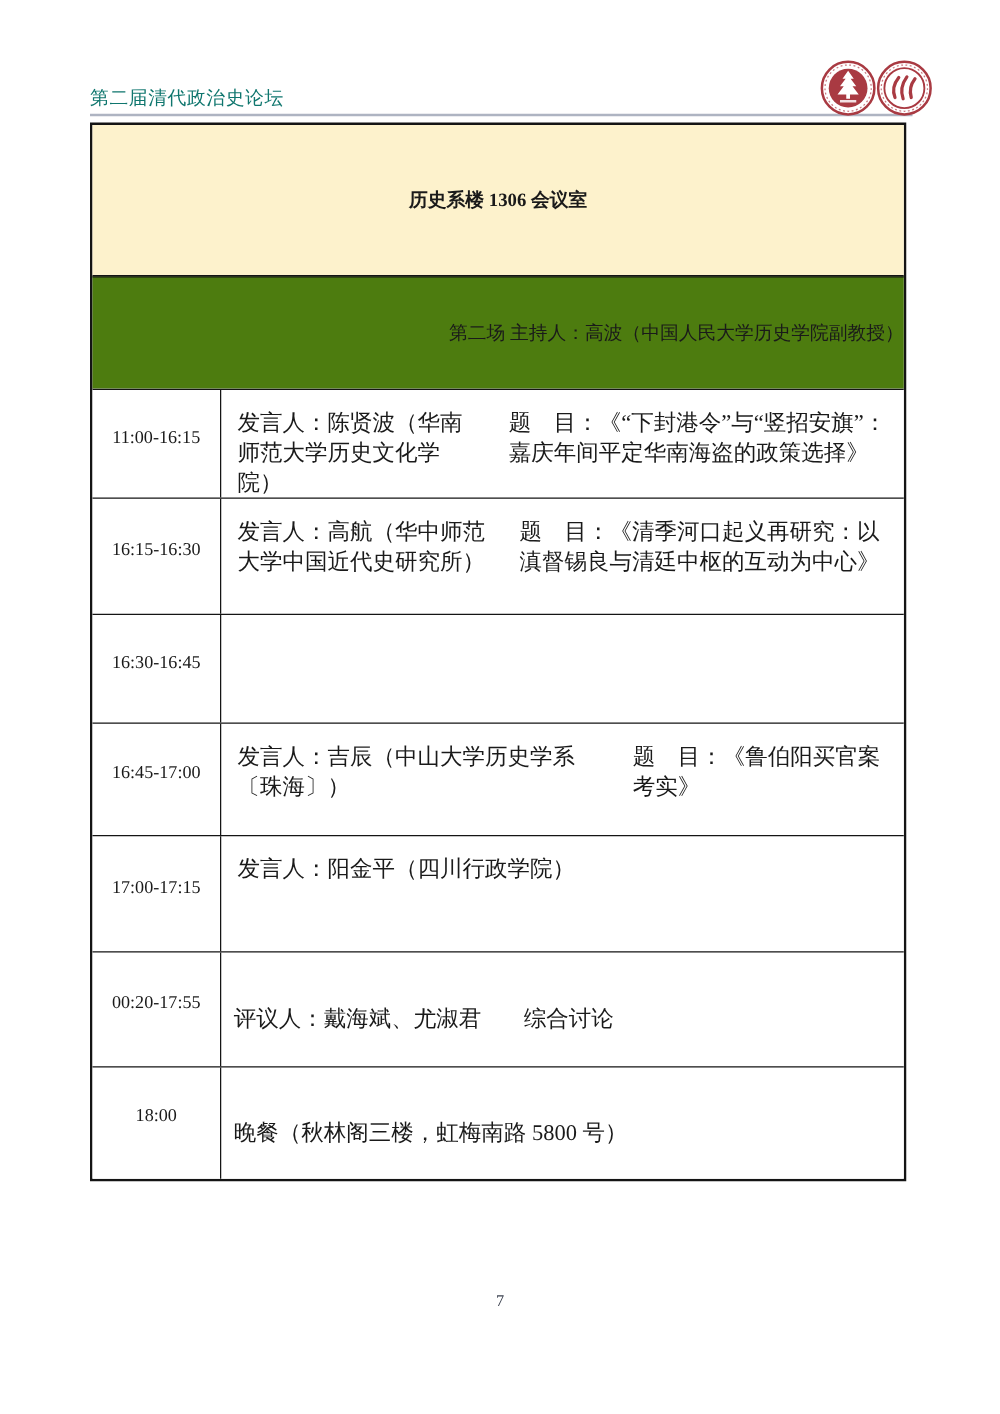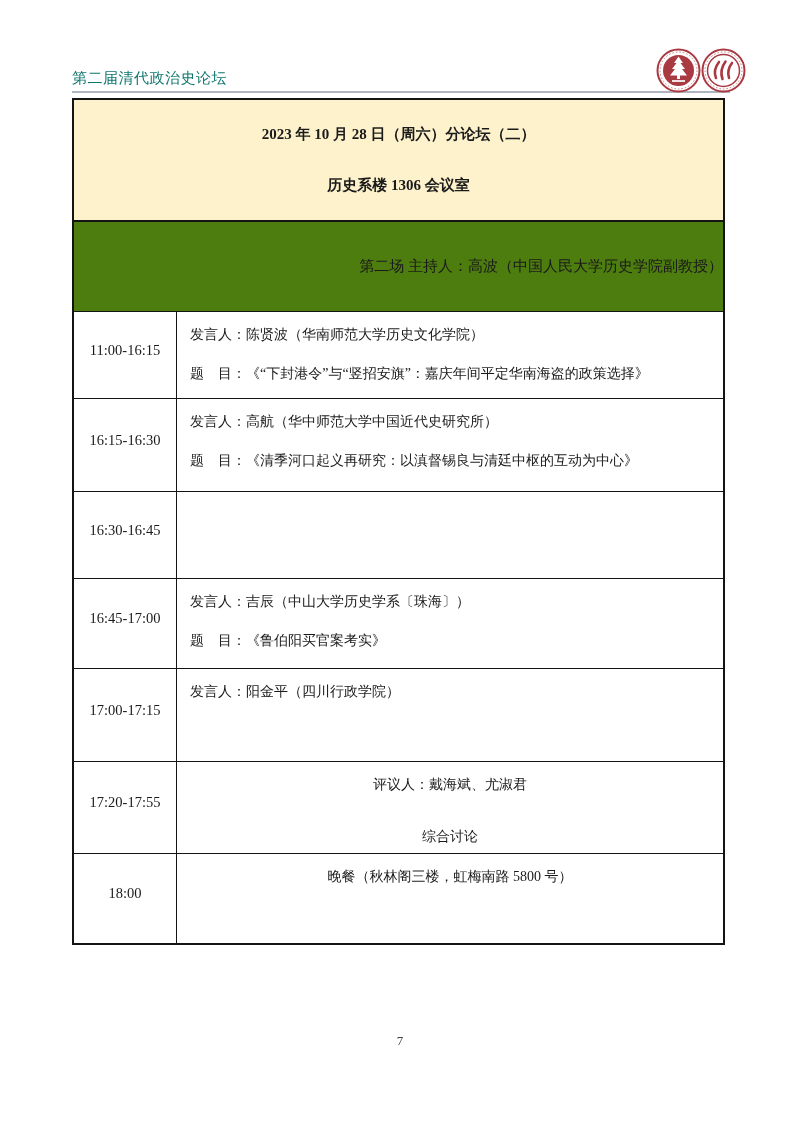--- a/index.html
+++ b/index.html
@@ -38,22 +38,22 @@
     display:flex; align-items:center; justify-content:flex-end;
     font-size:15px;
   }
   .slot-row { display:flex; background:#fff; }
   .cell-time {
     width:103px; flex:0 0 103px; border-right:1px solid #141414;
     display:flex; align-items:center; justify-content:center;
     font-size:14.5px; padding-bottom:10px;
   }
   .cell-content {
-    flex:1; display:flex; flex-direction:column;
-    padding:14px 10px 0 13px; gap:21px; font-size:14px;
+    flex:1; display:flex; flex-direction:row;
+    padding:14px 10px 0 13px; gap:21px; font-size:18px;
   }
   .slot-row.centered .cell-content { align-items:center; gap:34px; padding-left:10px; }
   .r1{height:87px;} .r2{height:93px;} .r3{height:87px;} .r4{height:90px;}
   .r5{height:93px;} .r6{height:92px;} .r7{height:90px;}
   
   .page-footer {
     position:absolute; left:0; top:1033px; width:100%;
     text-align:center; font-size:13px; color:#3c4250;
   }
 </style>
@@ -81,21 +81,20 @@
         <path d="M21.5 31 C19.5 25.5 20.5 19 24.5 13.5" fill="none" stroke="#A93A42" stroke-width="2.6" stroke-linecap="round"></path>
         <path d="M28 30 C26.5 25 27.5 19.5 31 15" fill="none" stroke="#A93A42" stroke-width="2.6" stroke-linecap="round"></path>
       </svg>
     </span>
   </div>
 </header>
 
 <div class="sched-table">
 
   <div class="row session-title-row">
-    <div>2023 年 10 月 28 日（周六）分论坛（二）</div>
     <div>历史系楼 1306 会议室</div>
   </div>
 
   <div class="row chair-row">
     <div>第二场  主持人：高波（中国人民大学历史学院副教授）</div>
   </div>
 
   <div class="row slot-row r1">
     <div class="cell-time">11:00-16:15</div>
     <div class="cell-content">
@@ -125,21 +124,21 @@
   </div>
 
   <div class="row slot-row r5">
     <div class="cell-time">17:00-17:15</div>
     <div class="cell-content">
       <div>发言人：阳金平（四川行政学院）</div>
     </div>
   </div>
 
   <div class="row slot-row r6 centered">
-    <div class="cell-time">17:20-17:55</div>
+    <div class="cell-time">00:20-17:55</div>
     <div class="cell-content">
       <div>评议人：戴海斌、尤淑君</div>
       <div>综合讨论</div>
     </div>
   </div>
 
   <div class="row slot-row r7 centered">
     <div class="cell-time">18:00</div>
     <div class="cell-content">
       <div>晚餐（秋林阁三楼，虹梅南路 5800 号）</div>

